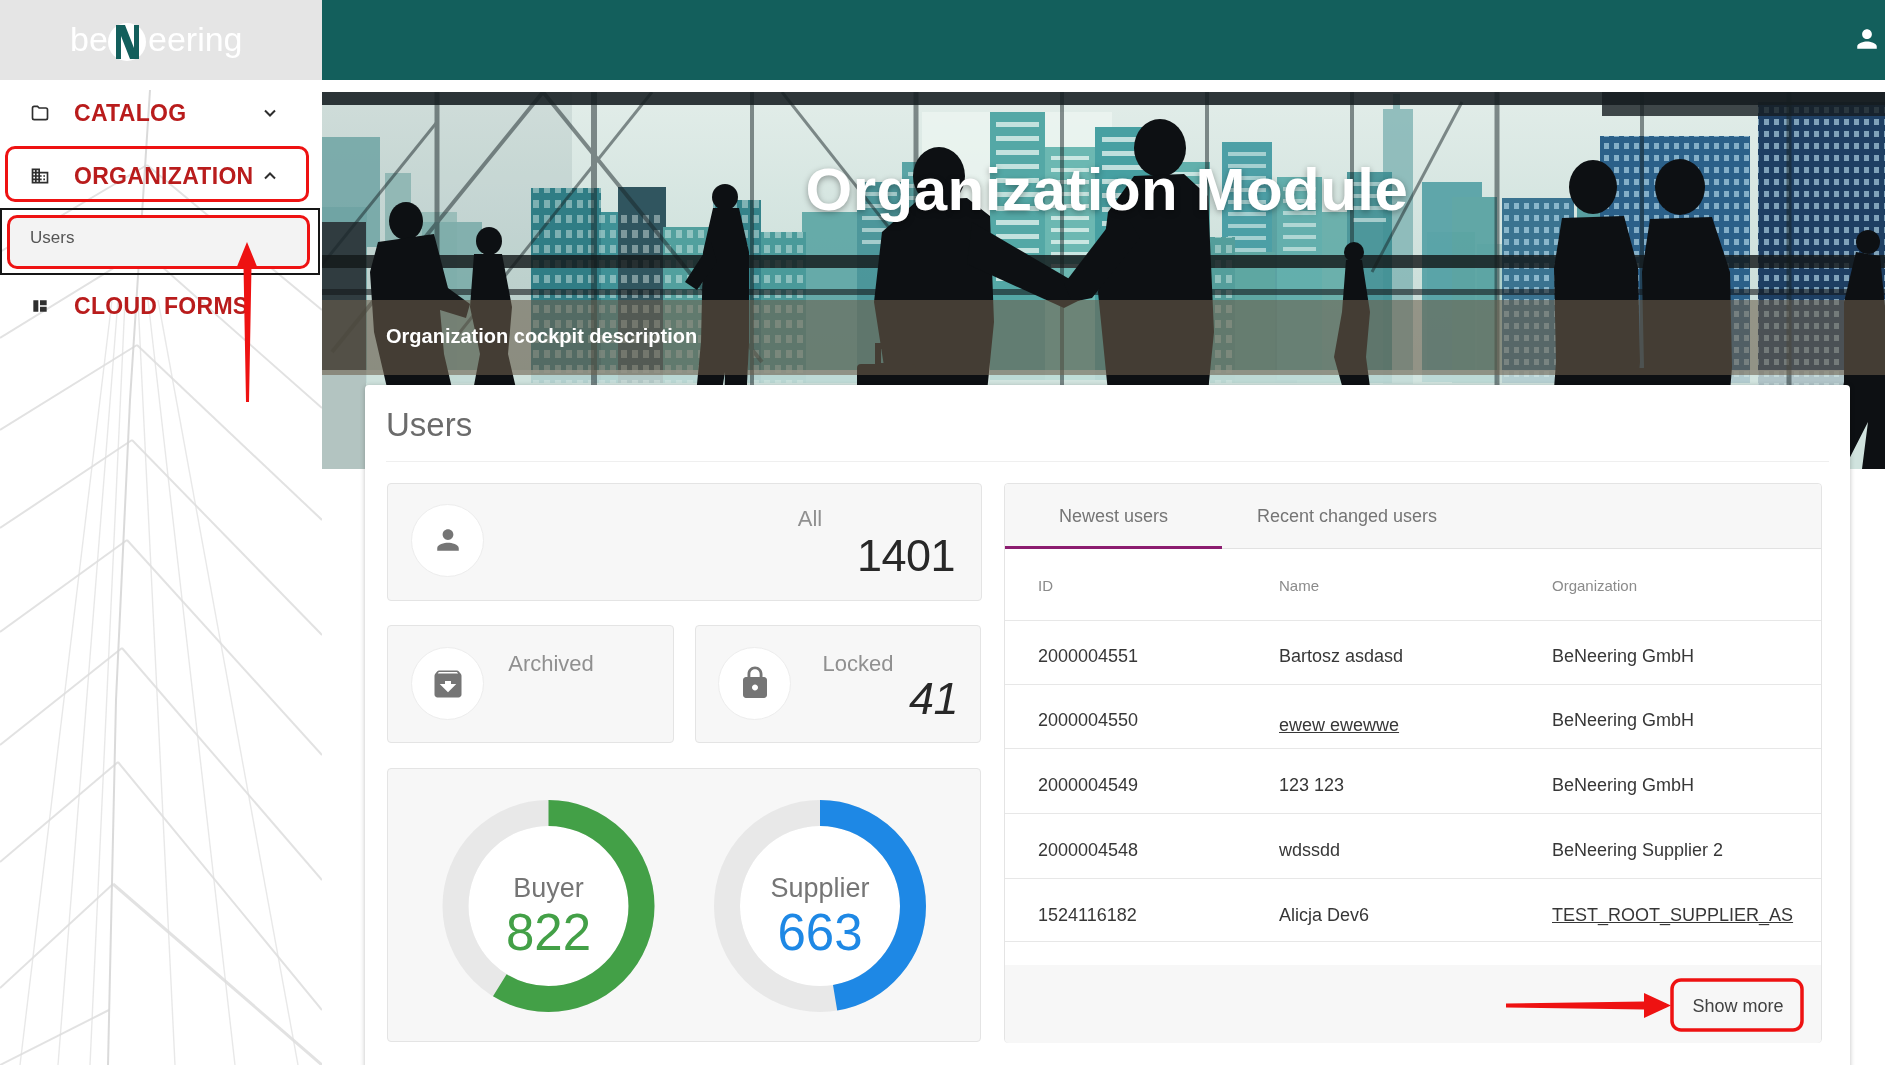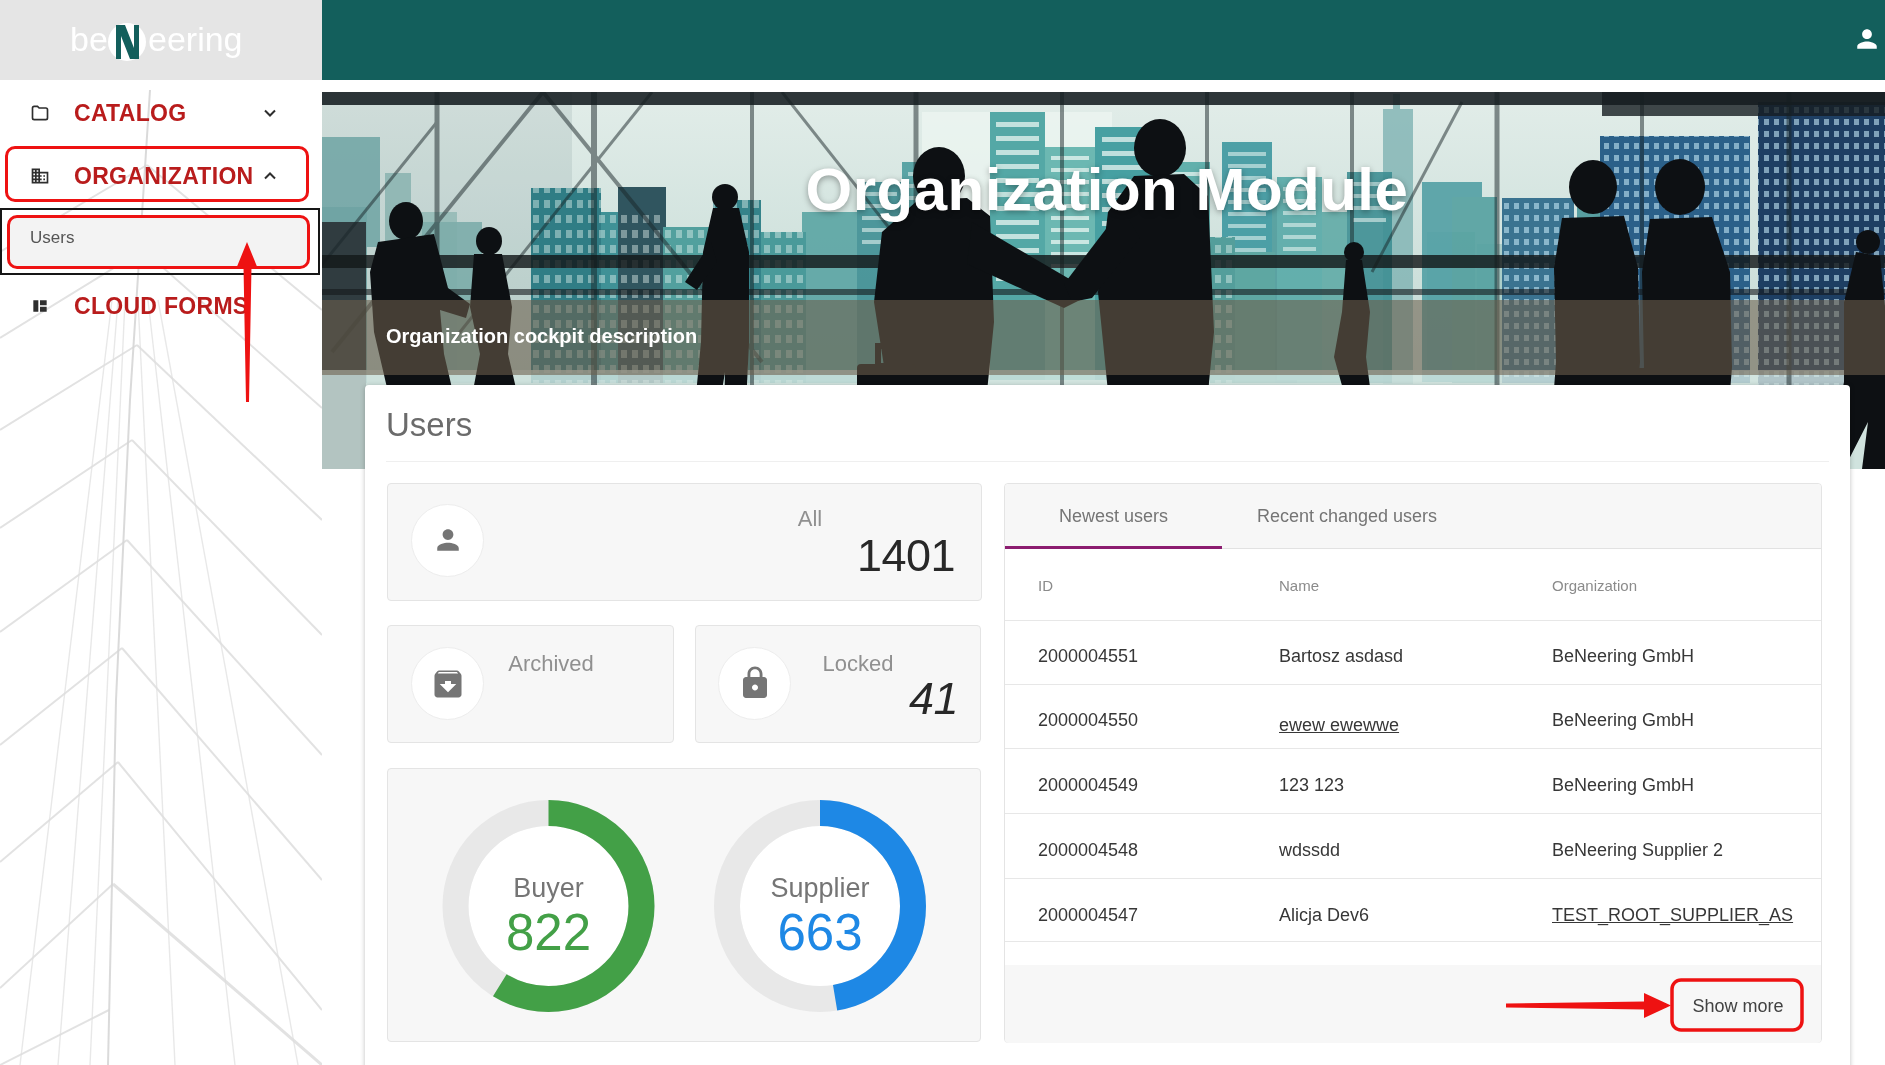--- a/index.html
+++ b/index.html
@@ -339,21 +339,21 @@
     <div class="td" style="left:547px;top:226px;">BeNeering GmbH</div>
     <div class="rowline" style="top:264px;"></div>
     <div class="td" style="left:33px;top:291px;">2000004549</div>
     <div class="td" style="left:274px;top:291px;">123 123</div>
     <div class="td" style="left:547px;top:291px;">BeNeering GmbH</div>
     <div class="rowline" style="top:329px;"></div>
     <div class="td" style="left:33px;top:356px;">2000004548</div>
     <div class="td" style="left:274px;top:356px;">wdssdd</div>
     <div class="td" style="left:547px;top:356px;text-align:center;">BeNeering Supplier 2</div>
     <div class="rowline" style="top:394px;"></div>
-    <div class="td" style="left:33px;top:421px;">2000004547</div>
+    <div class="td" style="left:33px;top:421px;">1524116182</div>
     <div class="td" style="left:274px;top:421px;">Alicja Dev6</div>
     <div class="td" style="left:547px;top:421px;text-decoration:underline;">TEST_ROOT_SUPPLIER_AS</div>
     <div class="rowline" style="top:457px;"></div>
     <div class="rowline" style="top:481px;"></div>
     <div id="pfoot"></div>
     <div style="position:absolute;left:668px;top:512px;width:130px;text-align:center;
       font-size:18px;color:#424242;">Show more</div>
     <svg style="position:absolute;left:495px;top:490px" width="310" height="66" viewBox="0 0 310 66">
       <rect x="172" y="6" width="130" height="50" rx="9" fill="none" stroke="#ee1212" stroke-width="3.5"></rect>
       <path fill="#ee1212" d="M6 29.5 L144 27.5 L144 19 L171 31.5 L144 44 L144 35.5 L6 33.5 Z"></path>

